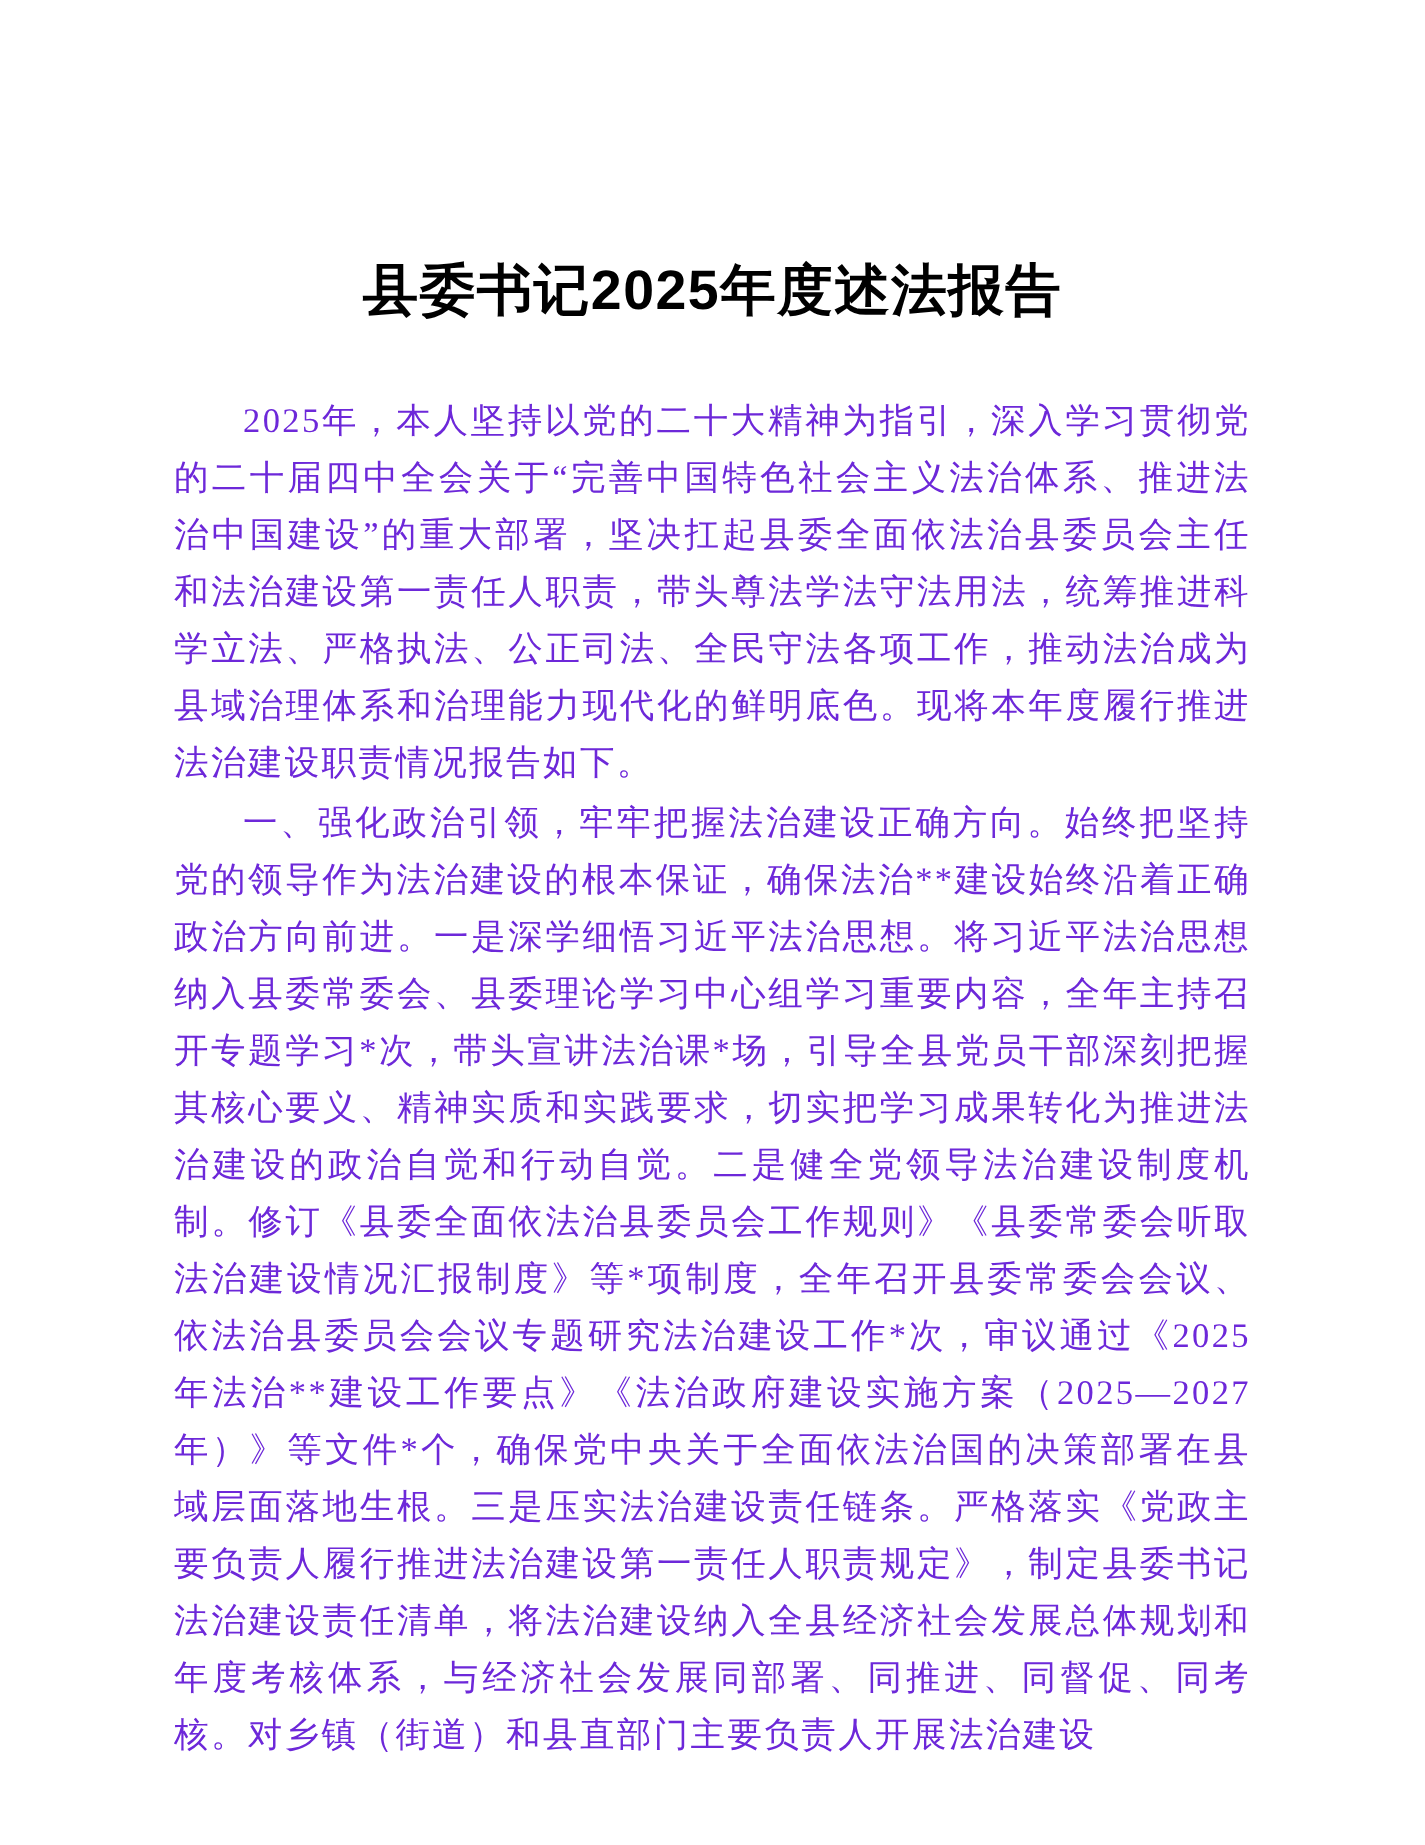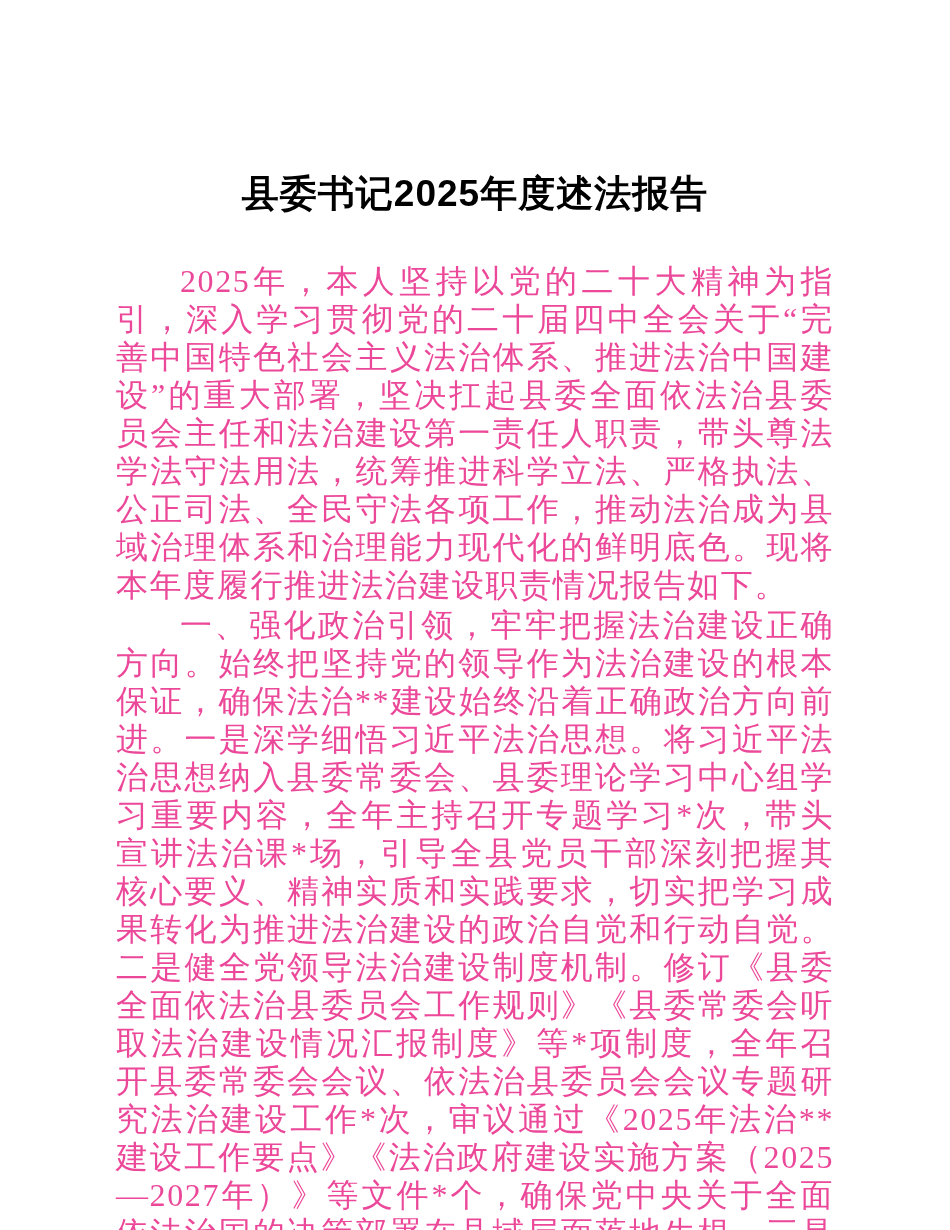--- a/index.html
+++ b/index.html
@@ -37,23 +37,23 @@
   
   .body-block {
     position: absolute;
     left: 116px;
     top: 262px;
     width: 718px;
   }
 
   .para {
     font-family: "Liberation Serif", "DejaVu Serif", serif;
-    font-size: 32px;
+    font-size: 23px;
     line-height: 38px;
-    color: #ec4899;
+    color: #6d28d9;
     text-align: justify;
     text-justify: inter-ideograph;
     text-indent: 2em;
     margin: 0;
     letter-spacing: 1.6px;
     word-break: break-all;
     -webkit-font-smoothing: antialiased;
   }
 
   .para + .para {

